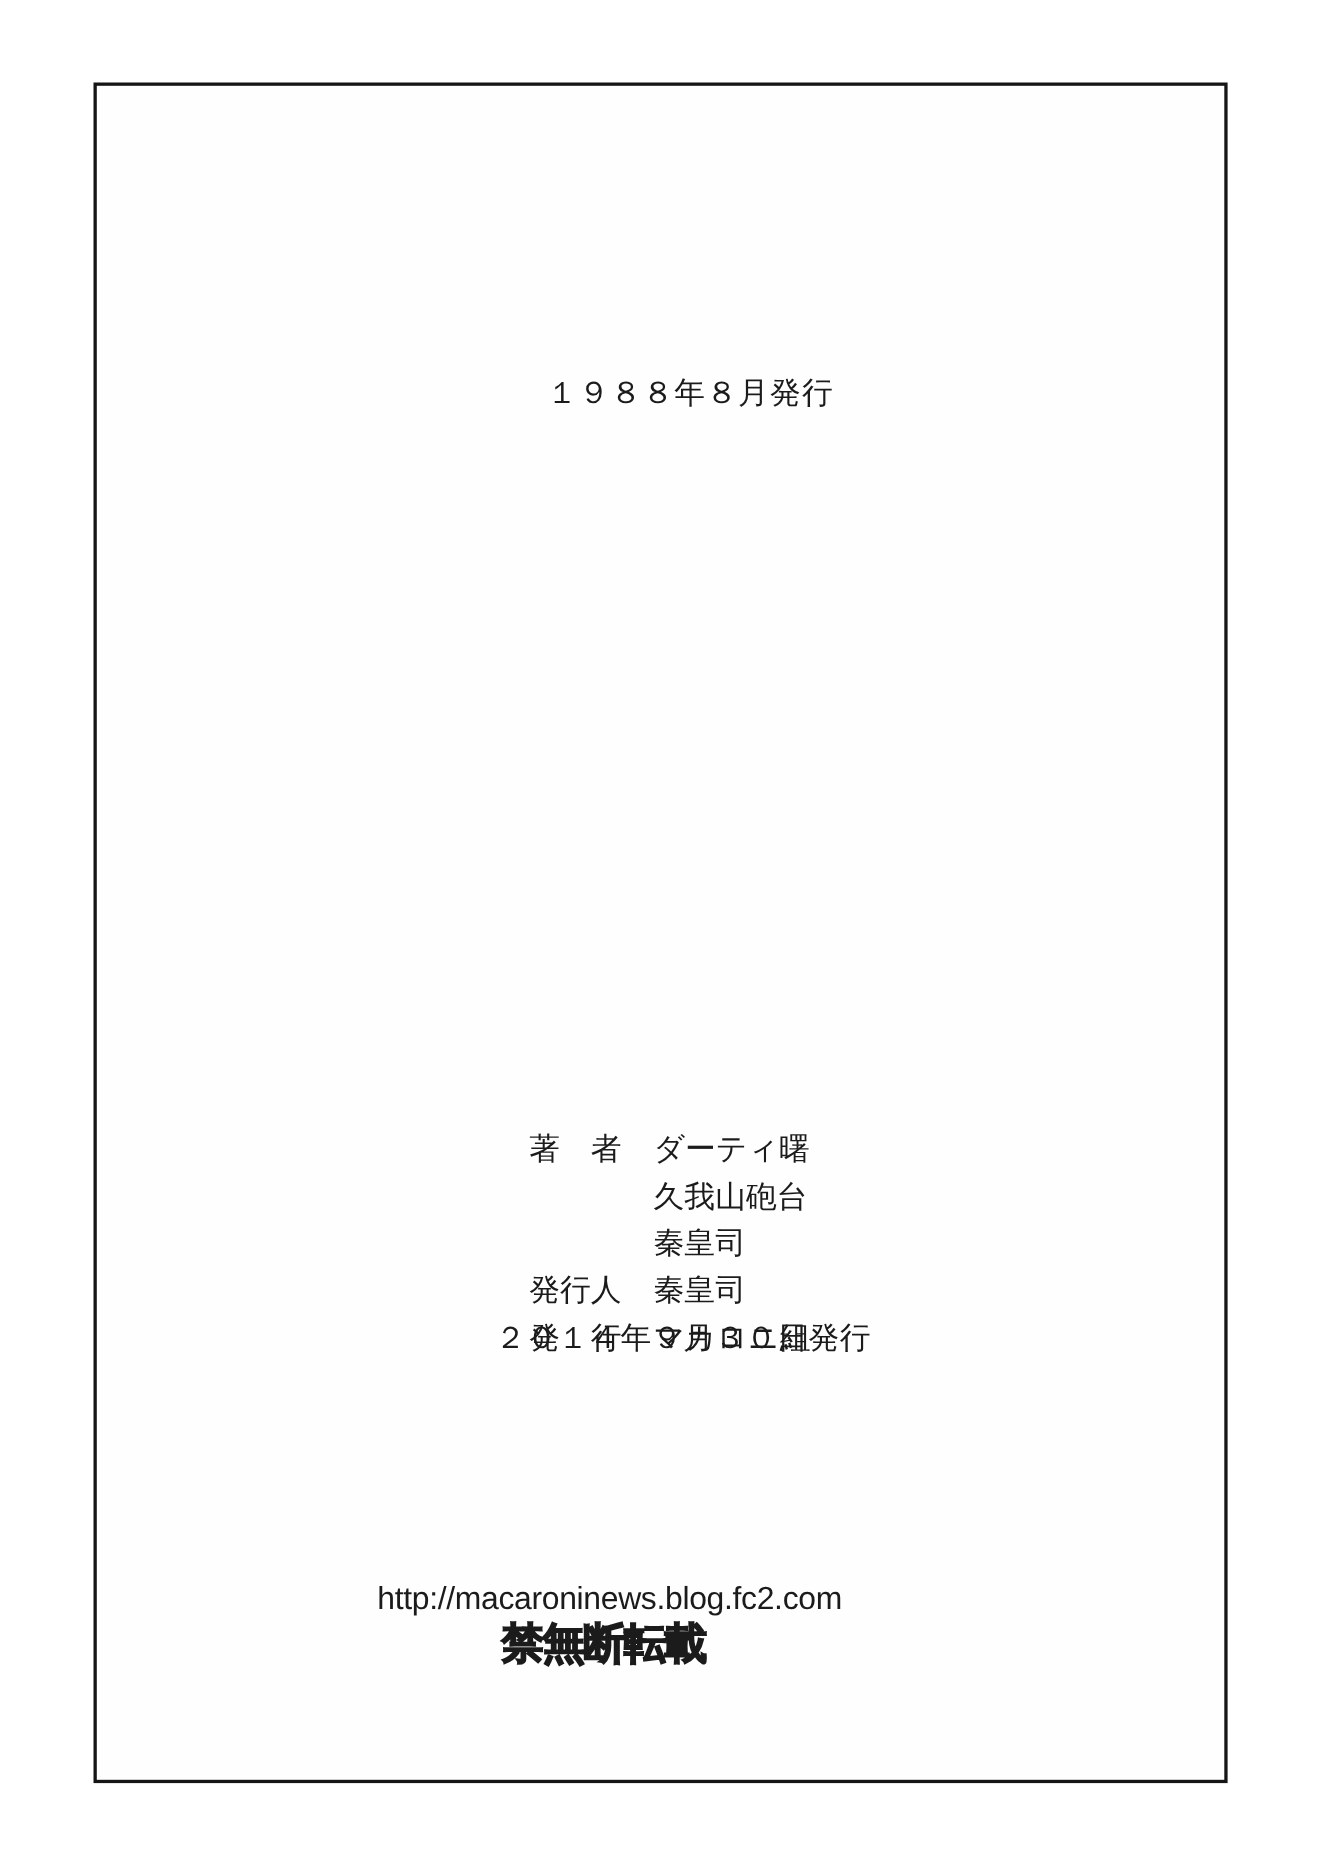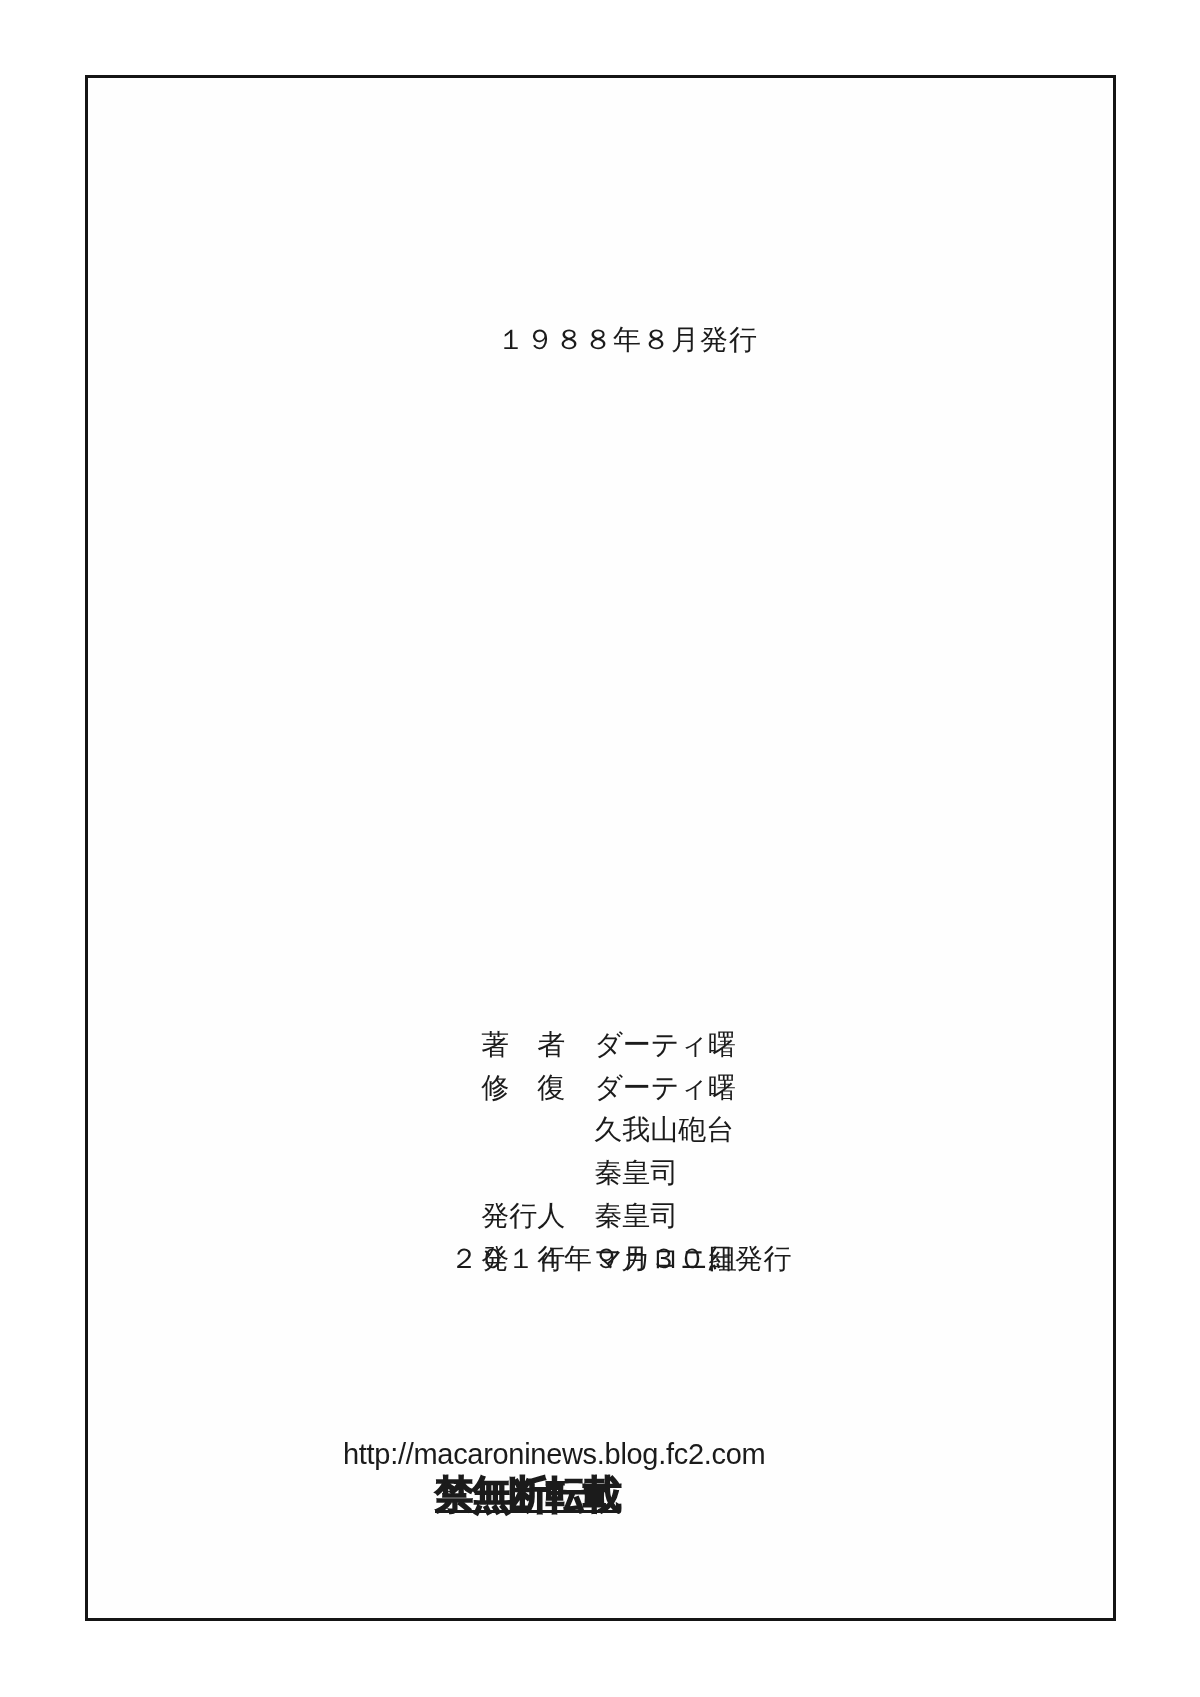--- a/index.html
+++ b/index.html
@@ -30,21 +30,21 @@
     left: 378px;
     top: 319px;
     font-size: 28px;
     line-height: 28px;
     white-space: pre;
     letter-spacing: 0.5px;
   }
   .first-pub .line2 {
     display: block;
     margin-left: 119px;
-    margin-top: 7px;
+    margin-top: 24px;
     letter-spacing: 1px;
     text-align: right;
   }
   .credits-block {
     position: absolute;
     left: 450px;
     top: 981px;
     font-size: 28px;
   }
   .credit-row {
@@ -72,44 +72,40 @@
     left: 343px;
     top: 1390px;
     font-size: 29px;
     line-height: 32px;
     letter-spacing: -0.3px;
     white-space: pre;
     margin-top: 48px;
   }
   .notice {
     position: absolute;
-    left: 435px;
+    left: 456px;
     top: 1473px;
     font-size: 39px;
     line-height: 44px;
     font-weight: 900;
     letter-spacing: -2px;
     white-space: pre;
-    text-decoration: underline;
     -webkit-text-stroke: 1.5px #1b1b1b;
   }
 </style>
 </head>
 <body>
 
 <div class="page-frame"></div>
 
 <div class="first-pub"><span class="line2">１９８８年８月発行</span></div>
 
 <div class="credits-block">
   <div class="credit-row">
     <span class="credit-label">著　者</span><span class="credit-value">ダーティ曙</span>
-  </div>
-  <div class="credit-row">
-    <span class="credit-label">修　復</span><span class="credit-value">ダーティ曙</span>
   </div>
   <div class="credit-row">
     <span class="credit-label"></span><span class="credit-value">久我山砲台</span>
   </div>
   <div class="credit-row">
     <span class="credit-label"></span><span class="credit-value">秦皇司</span>
   </div>
   <div class="credit-row">
     <span class="credit-label">発行人</span><span class="credit-value">秦皇司</span>
   </div>

